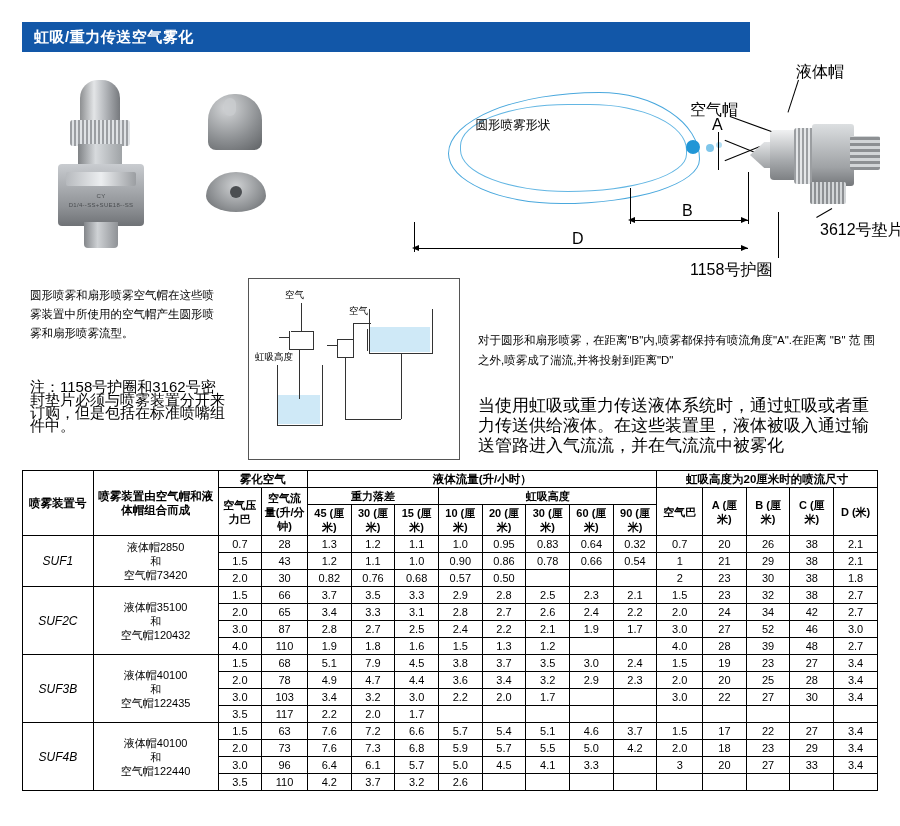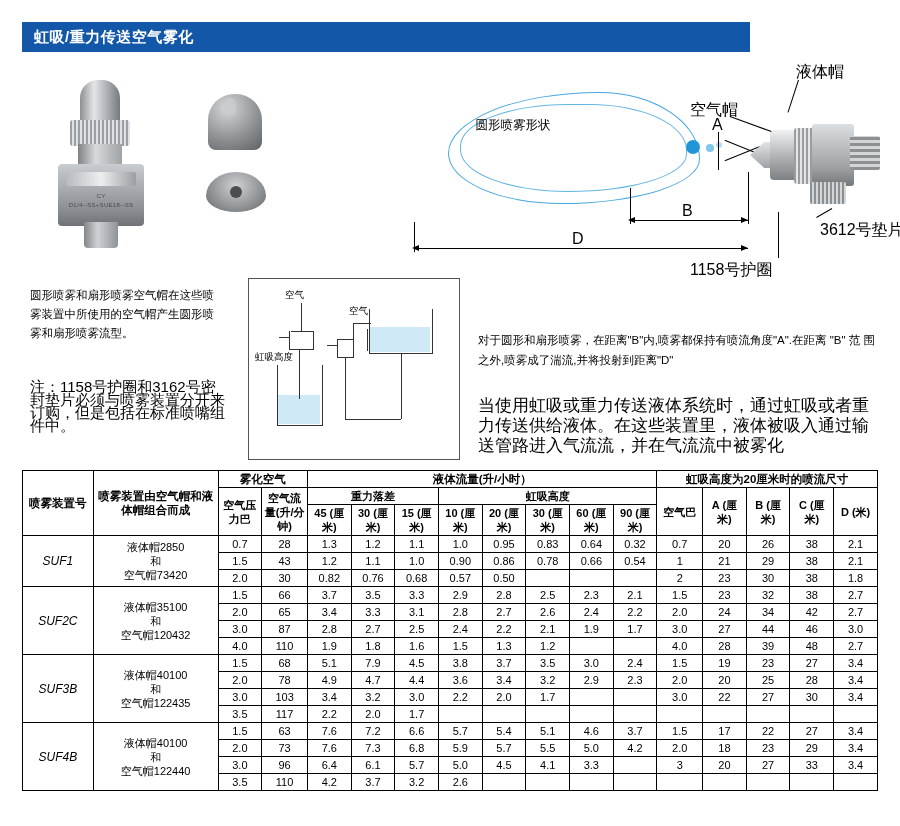--- a/index.html
+++ b/index.html
@@ -469,21 +469,21 @@
         <td class="num">2.8</td>
         <td class="num">2.7</td>
         <td class="num">2.5</td>
         <td class="num">2.4</td>
         <td class="num">2.2</td>
         <td class="num">2.1</td>
         <td class="num">1.9</td>
         <td class="num">1.7</td>
         <td class="num">3.0</td>
         <td class="num">27</td>
-        <td class="num">44</td>
+        <td class="num">52</td>
         <td class="num">46</td>
         <td class="num">3.0</td>
       </tr>
       <tr>
         <td class="num">4.0</td>
         <td class="num">110</td>
         <td class="num">1.9</td>
         <td class="num">1.8</td>
         <td class="num">1.6</td>
         <td class="num">1.5</td>

